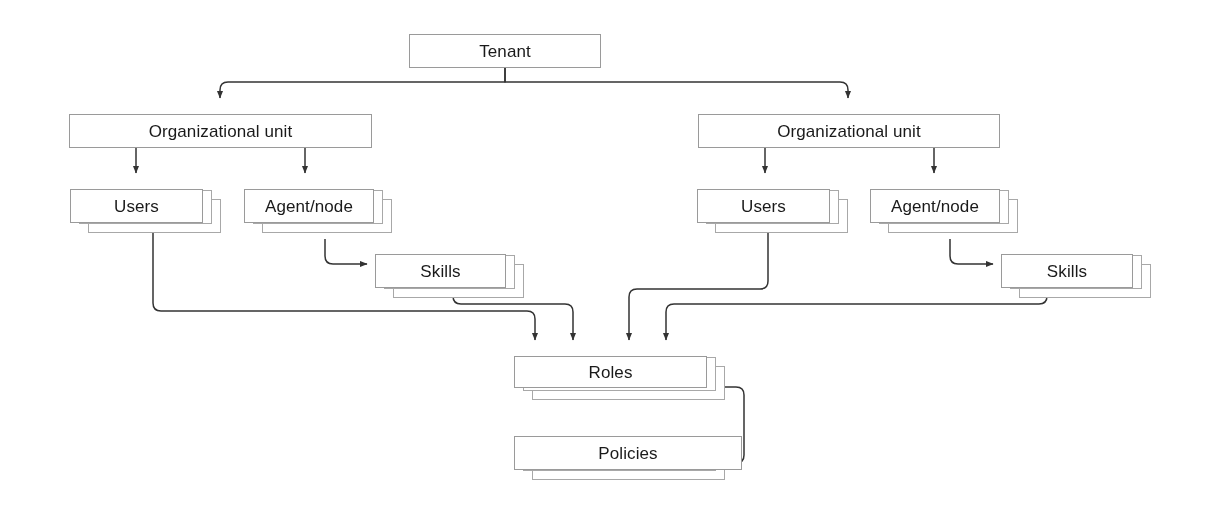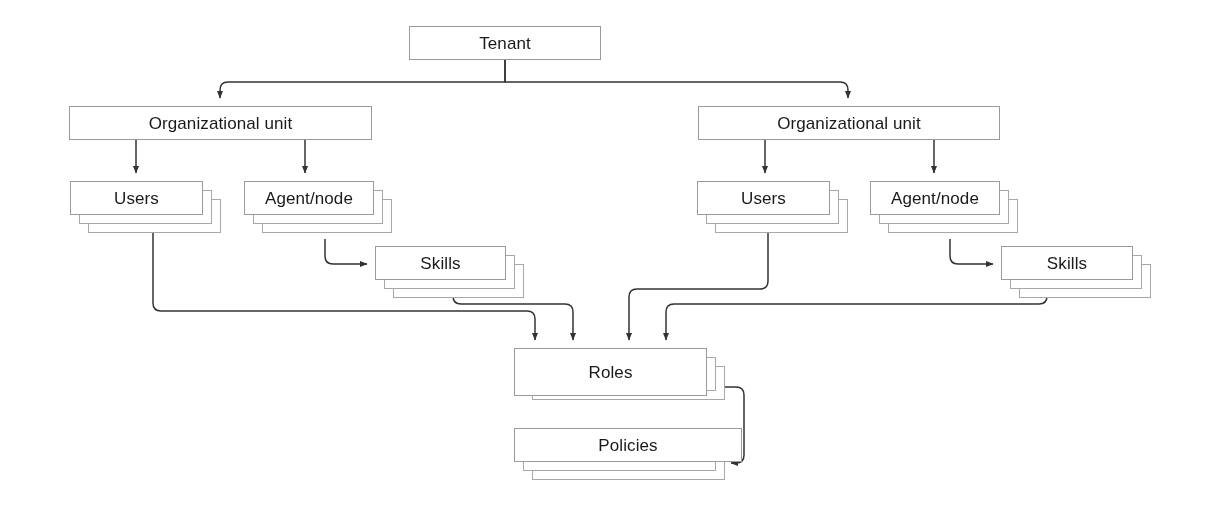--- a/index.html
+++ b/index.html
@@ -24,20 +24,21 @@
     pointer-events: none;
   }
   .node {
     position: absolute;
     box-sizing: border-box;
     background: #ffffff;
     border: 1.3px solid #9a9a9a;
     display: flex;
     align-items: center;
     justify-content: center;
+    margin-top: 8px;
   }
   .node .label {
     font-size: 17px;
     color: #1a1a1a;
     line-height: 1;
     white-space: nowrap;
     letter-spacing: 0.1px;
   }
   .stack-shadow {
     position: absolute;
@@ -109,21 +110,21 @@
       <div class="node" style="left: 870px; top: 181px; width: 130px; height: 34px; z-index: 13;">
         <span class="label">Agent/node</span>
       </div>
       <div class="stack-shadow" style="left: 1019px; top: 264px; width: 132px; height: 34px; z-index: 10;"></div>
       <div class="stack-shadow" style="left: 1010px; top: 255px; width: 132px; height: 34px; z-index: 11;"></div>
       <div class="node" style="left: 1001px; top: 246px; width: 132px; height: 34px; z-index: 13;">
         <span class="label">Skills</span>
       </div>
       <div class="stack-shadow" style="left: 532px; top: 366px; width: 193px; height: 34px; z-index: 10;"></div>
       <div class="stack-shadow" style="left: 523px; top: 357px; width: 193px; height: 34px; z-index: 11;"></div>
-      <div class="node" style="left: 514px; top: 348px; width: 193px; height: 48px; z-index: 13;">
+      <div class="node" style="left: 514px; top: 348px; width: 193px; height: 32px; z-index: 13;">
         <span class="label">Roles</span>
       </div>
       <div class="stack-shadow" style="left: 532px; top: 446px; width: 193px; height: 34px; z-index: 10;"></div>
       <div class="stack-shadow" style="left: 523px; top: 437px; width: 193px; height: 34px; z-index: 11;"></div>
       <div class="node" style="left: 514px; top: 428px; width: 228px; height: 34px; z-index: 13;">
         <span class="label">Policies</span>
       </div>
     </div>
 
 </div>

